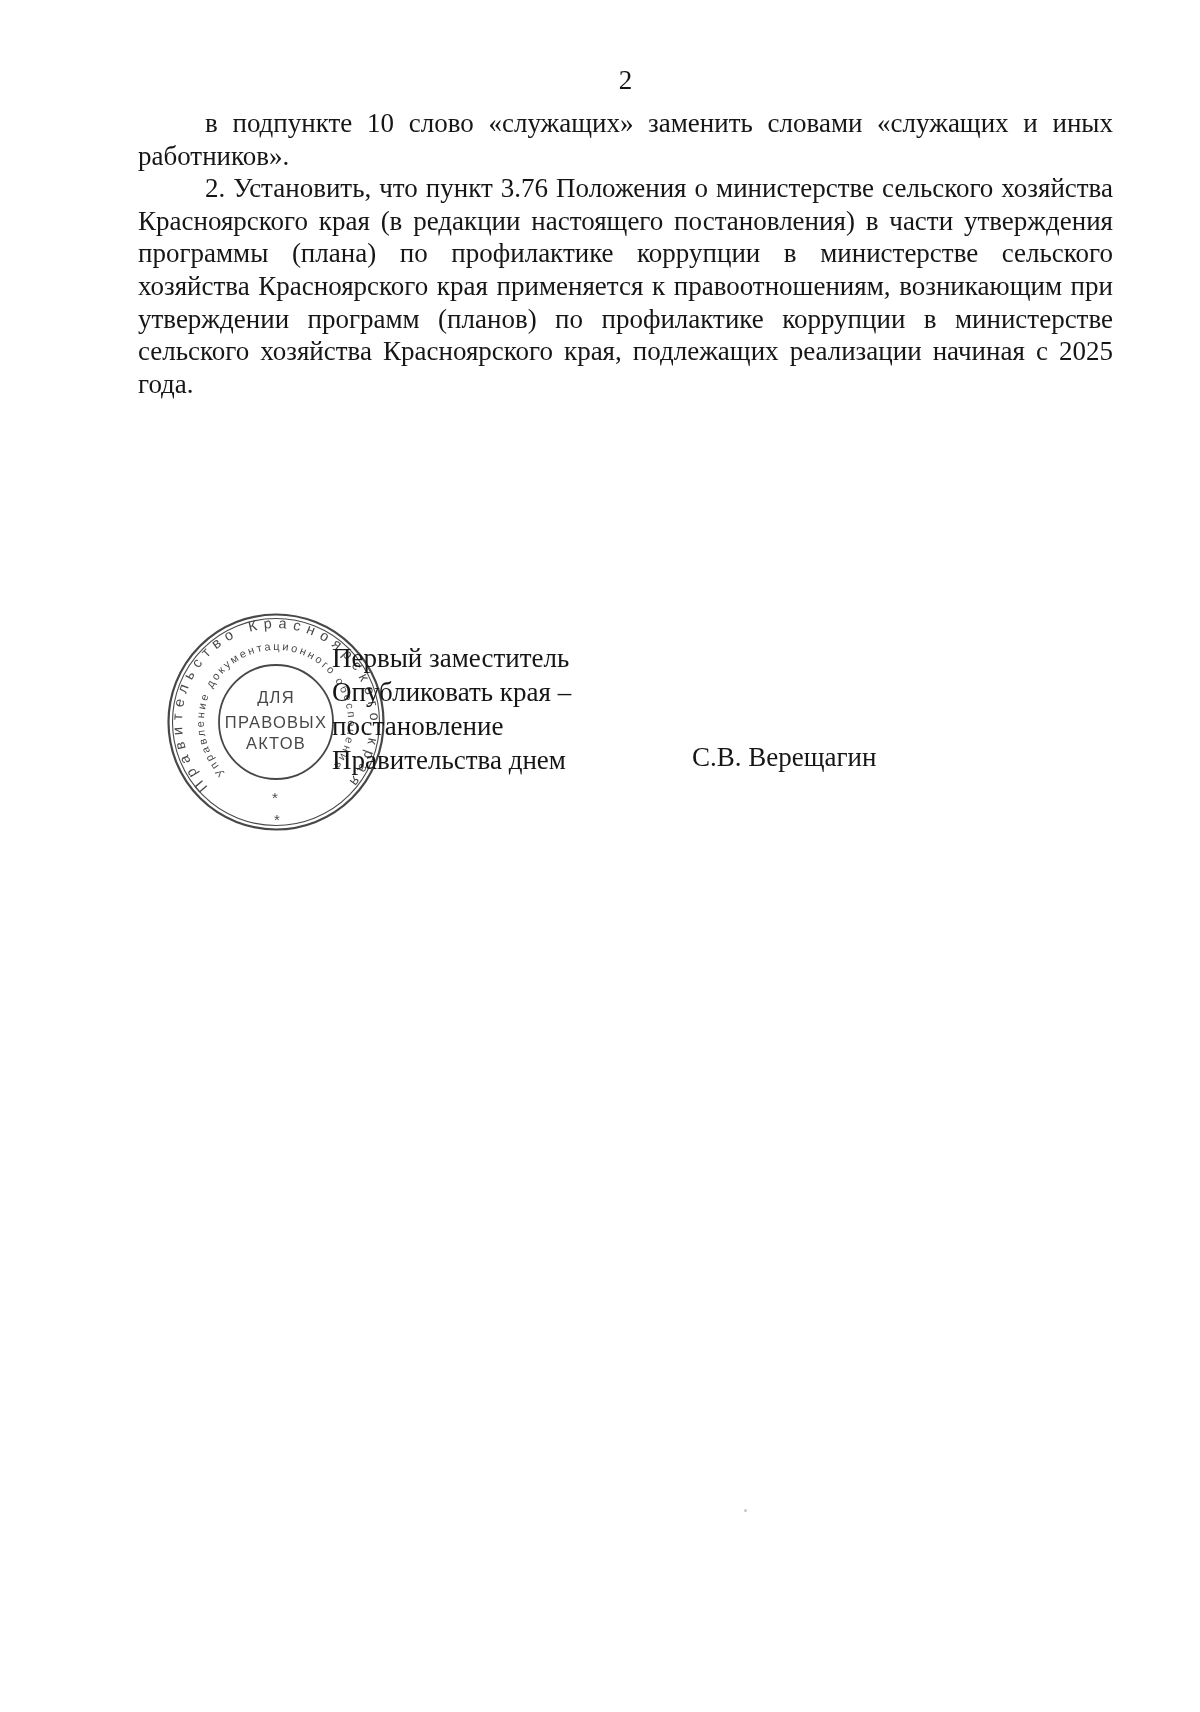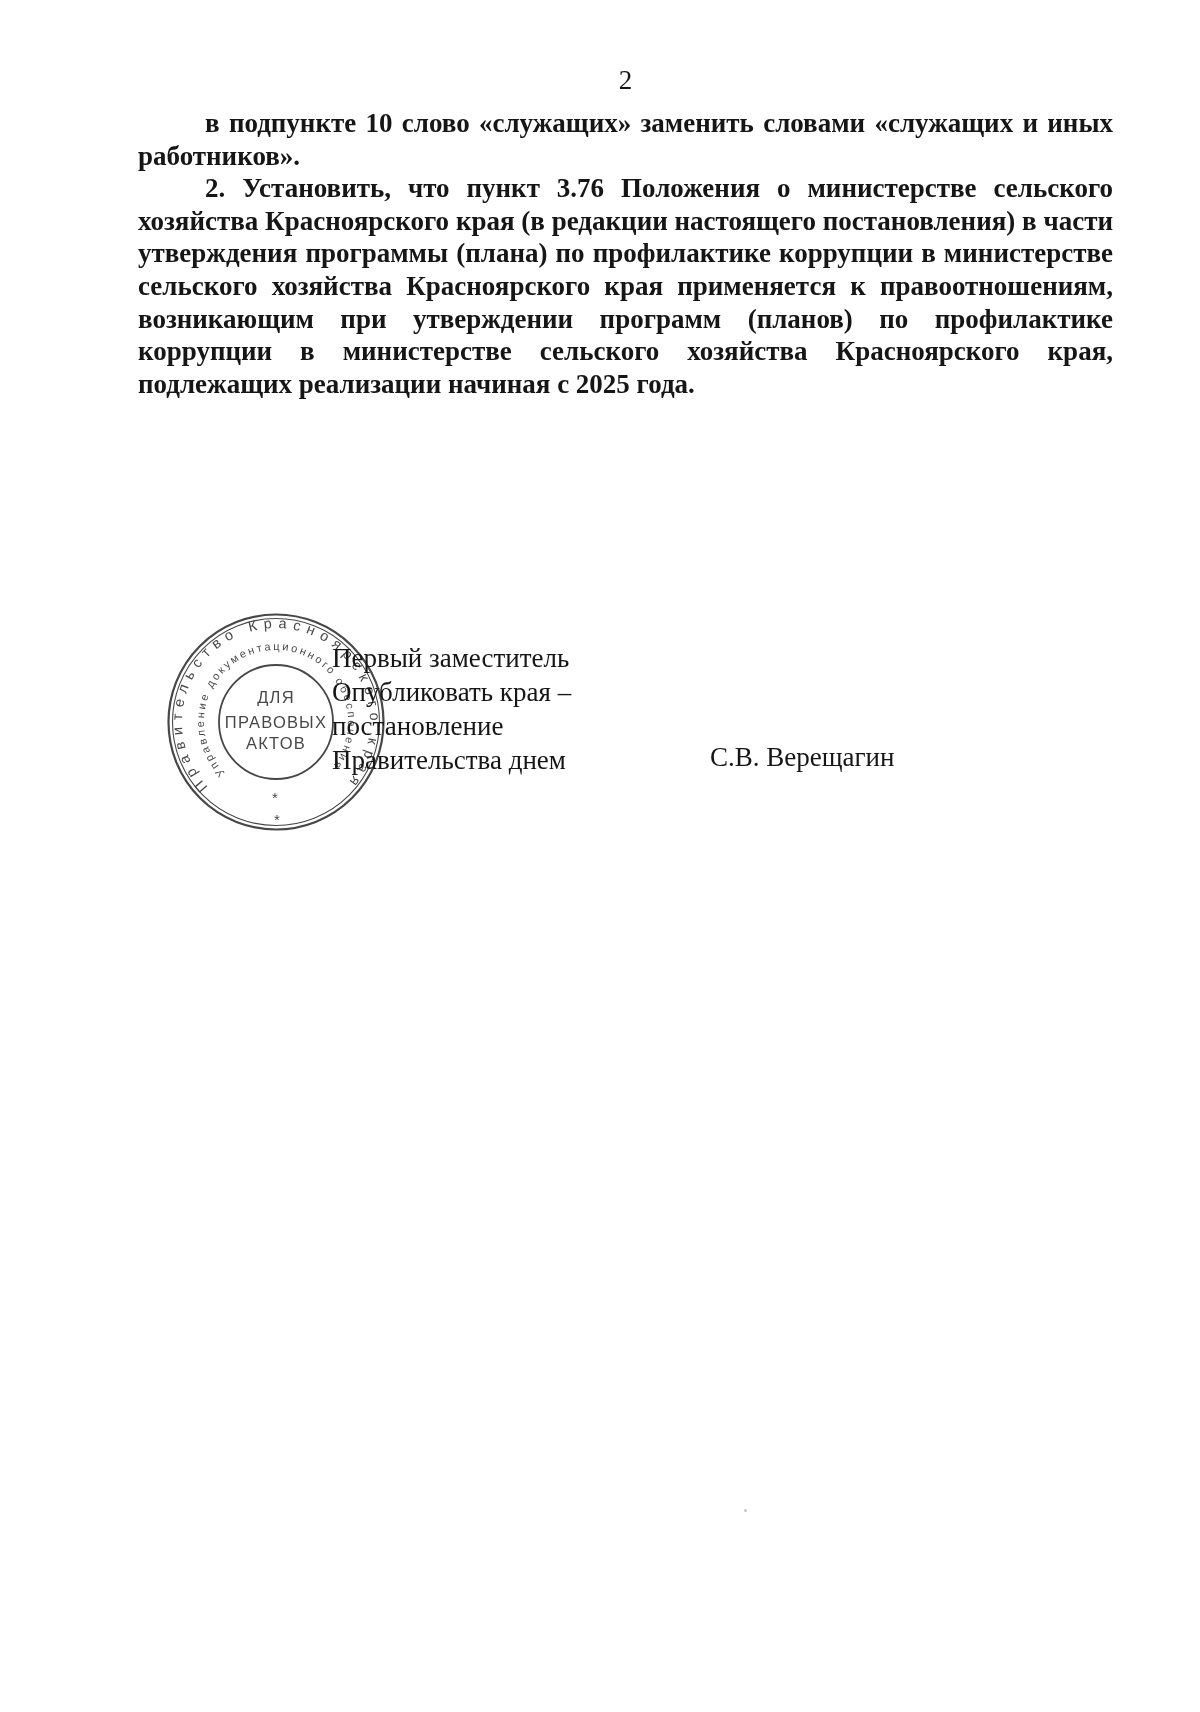--- a/index.html
+++ b/index.html
@@ -22,34 +22,33 @@
     line-height: 32px;
   }
   .body-text {
     position: absolute;
     left: 138px;
     top: 107px;
     width: 975px;
     font-size: 27px;
     line-height: 32.6px;
     text-align: justify;
-    font-weight: bold;
   }
   .para { margin: 0; text-indent: 67px; }
   .sig-title {
     position: absolute;
     left: 332px;
     top: 641px;
     font-size: 27px;
     line-height: 34px;
     z-index: 3;
   }
   .sig-name {
     position: absolute;
-    left: 710px;
+    left: 692px;
     top: 740px;
     font-size: 27px;
     line-height: 34px;
     z-index: 3;
   }
   .stamp {
     position: absolute;
     left: 163px;
     top: 609px;
     width: 226px;

